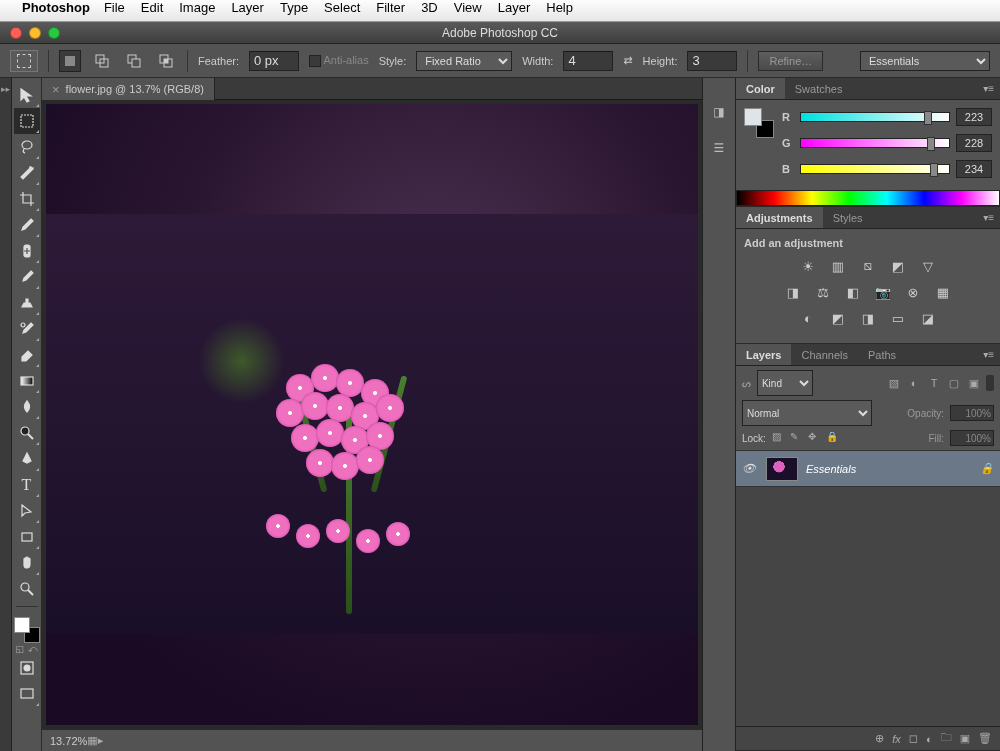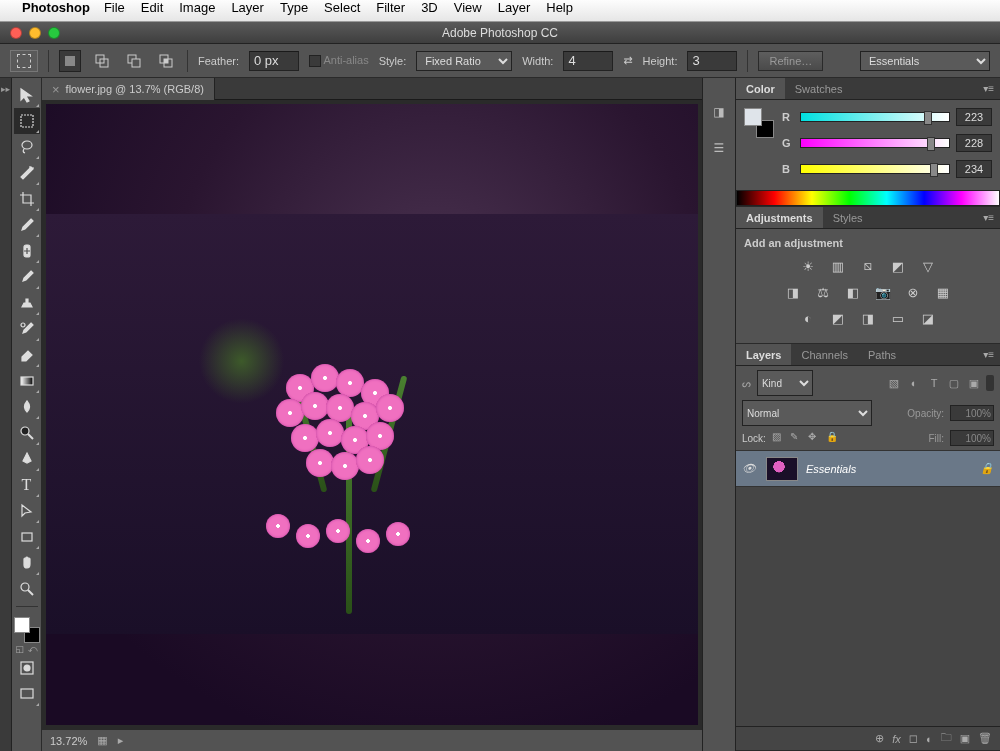--- a/index.html
+++ b/index.html
@@ -58,21 +58,21 @@
 .doc-tab .close { color: #999; cursor: pointer; font-size: 13px; }
 .canvas { flex: 1; background: radial-gradient(circle at 60% 30%, #4a3250, #2a1530 45%, #1a0a24 80%); position: relative; margin: 4px; overflow: hidden; }
 .flower-img { position: absolute; top: 110px; left: 0; right: 0; height: 420px; background:
    radial-gradient(circle at 30% 35%, #3d5a2a 0%, transparent 8%),
    linear-gradient(#2d1a38, #1a0f28);
 }
 
 .flower-cluster { position: absolute; left: 180px; top: 120px; width: 260px; height: 260px; }
 .flower-cluster .flower { position: absolute; width: 28px; height: 28px; border-radius: 50%; background: radial-gradient(circle,#fff 0 10%, #f070c0 11% 70%, #d050a0 71%); box-shadow: 0 0 3px #c040a0 inset; }
 .stem { position: absolute; width: 6px; background: linear-gradient(#4a8030,#2a5018); border-radius: 3px; }
-.status-bar-doc { height: 22px; background: #535353; border-top: 1px solid #2a2a2a; display: flex; align-items: center; font-size: 11px; color: #ccc; padding: 0 8px; gap: 10px; }
+.status-bar-doc { height: 22px; background: #535353; border-top: 1px solid #2a2a2a; display: flex; align-items: center; font-size: 11px; color: #ccc; padding: 0 8px; }
 
 
 .mid-strip { width: 34px; background: #535353; border-left: 1px solid #222; border-right: 1px solid #222; display: flex; flex-direction: column; padding-top: 26px; align-items: center; gap: 20px; }
 .mid-strip .mini-icon { width: 20px; height: 16px; color: #bbb; font-size: 12px; display: flex; align-items: center; justify-content: center; }
 
 
 .right-panels { width: 264px; background: #535353; display: flex; flex-direction: column; }
 .panel { border-bottom: 1px solid #2a2a2a; }
 .panel-tabs { height: 22px; background: #3a3a3a; display: flex; align-items: stretch; border-bottom: 1px solid #222; position: relative; }
 .panel-tab { padding: 0 10px; font-size: 11px; color: #999; display: flex; align-items: center; cursor: pointer; }

